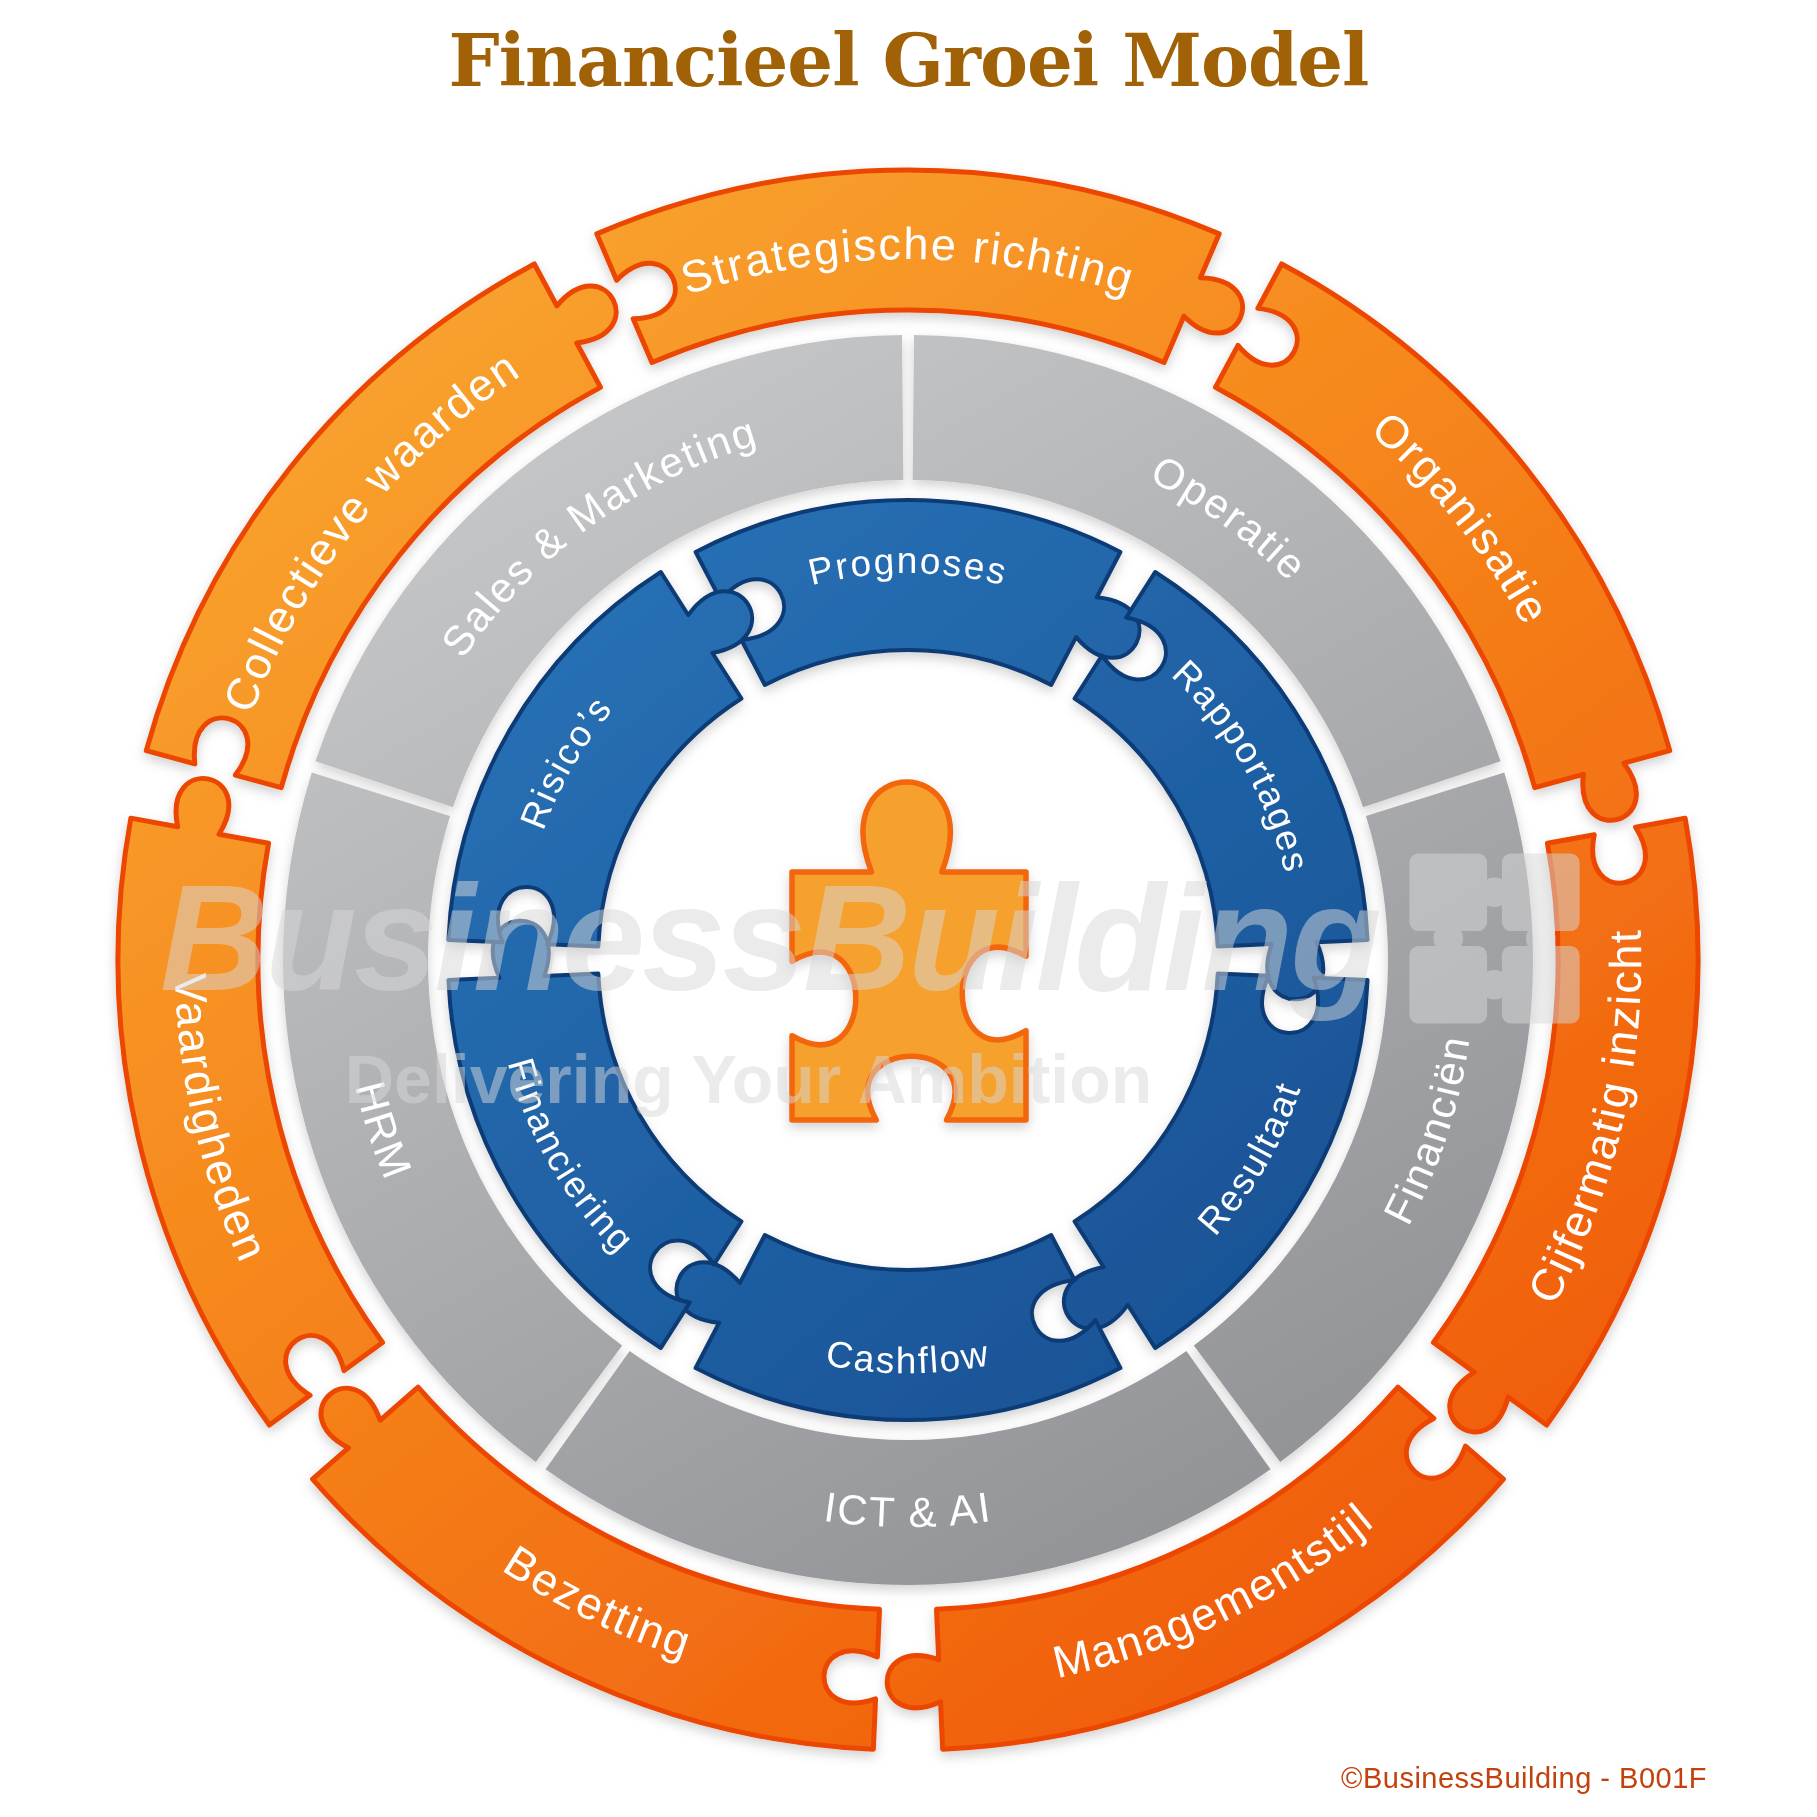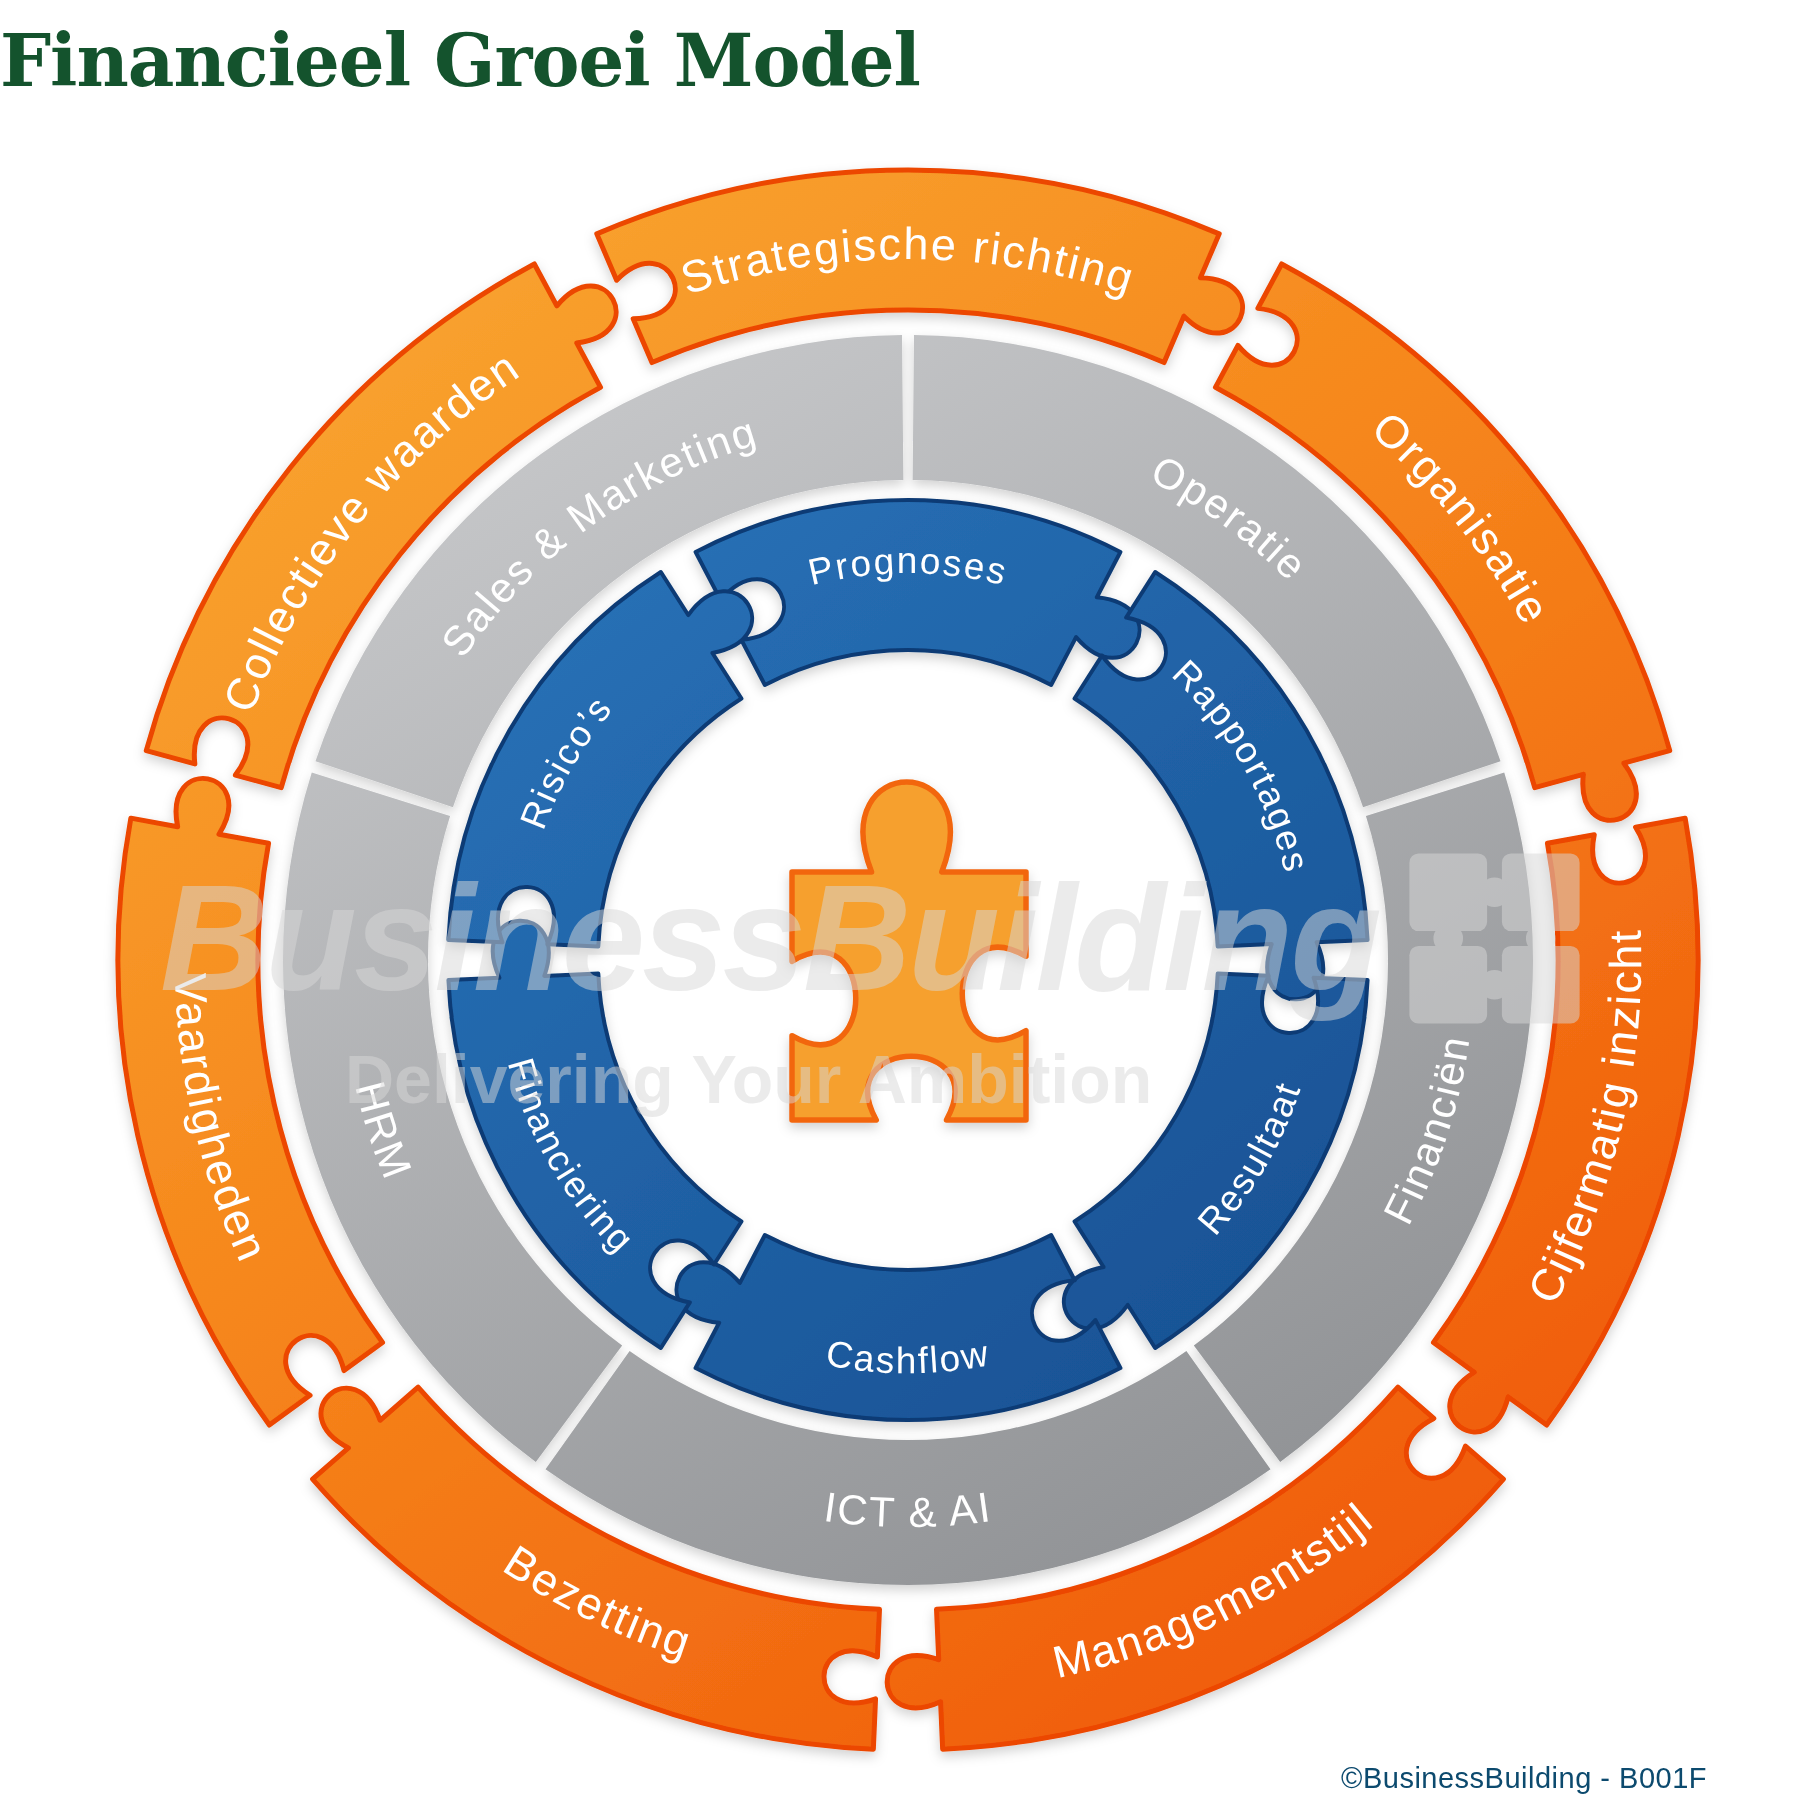--- a/index.html
+++ b/index.html
@@ -1,31 +1,31 @@
 <!DOCTYPE html>
 <html><head>
 <meta charset="utf-8">
 <style>
   html,body{margin:0;padding:0;background:#ffffff;}
   .stage{position:relative;width:1817px;height:1817px;overflow:hidden;background:#ffffff;
          font-family:"Liberation Sans", sans-serif;}
   #diagram-svg{position:absolute;left:0;top:0;z-index:1;}
   #diagram-svg text{font-family:"Liberation Sans", sans-serif;}
-  .title{position:absolute;top:18px;left:0;width:100%;z-index:4;
+  .title{position:absolute;top:18px;left:0;width:100%;text-align:center;z-index:4;
          font-family:"DejaVu Serif", serif;font-weight:700;font-size:72px;
-         letter-spacing:-1px;color:#14532d;}
+         letter-spacing:-1px;color:#a16207;}
   .watermark{position:absolute;left:0;top:0;width:100%;height:100%;z-index:3;
              pointer-events:none;opacity:0.5;color:#D8D8D8;}
   .wm-line1{position:absolute;left:160px;top:852px;font-size:150px;font-weight:700;
             letter-spacing:-3px;white-space:nowrap;font-style:italic;}
   .wm-line2{position:absolute;left:345px;top:1040px;font-size:68px;font-weight:700;
             letter-spacing:0px;white-space:nowrap;}
   .wm-logo{position:absolute;left:1402px;top:846px;}
   .copyright{position:absolute;right:110px;bottom:22px;z-index:4;
-             font-size:29px;color:#0c4a6e;letter-spacing:0.5px;}
+             font-size:29px;color:#c2410c;letter-spacing:0.5px;}
 </style>
 </head>
 <body>
 
 <div class="stage">
 
   <svg id="diagram-svg" width="1817" height="1817" viewBox="0 0 1817 1817">
       <defs>
         <linearGradient id="gradOrange" gradientUnits="userSpaceOnUse" x1="250" y1="120" x2="1500" y2="1750">
           <stop offset="0" stop-color="#F9AB35"></stop>

